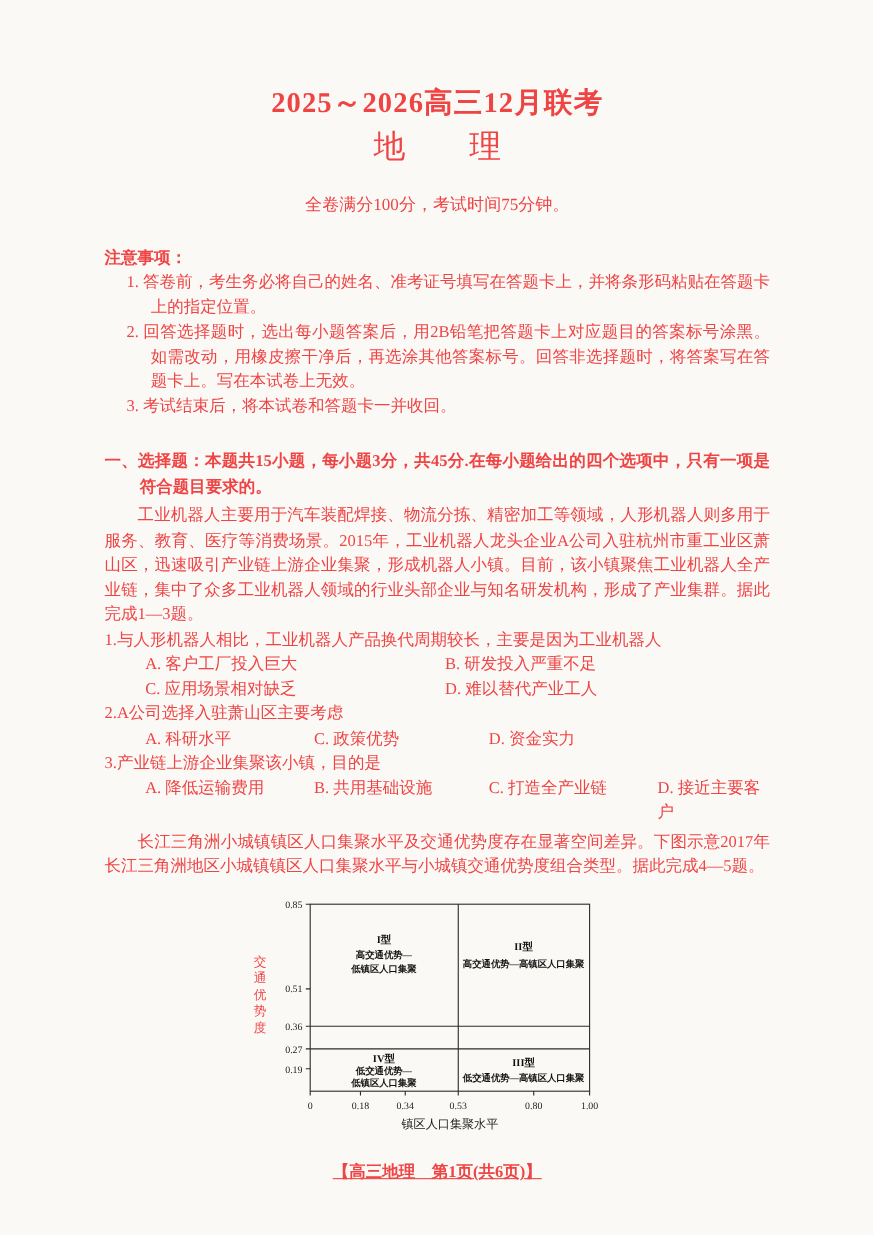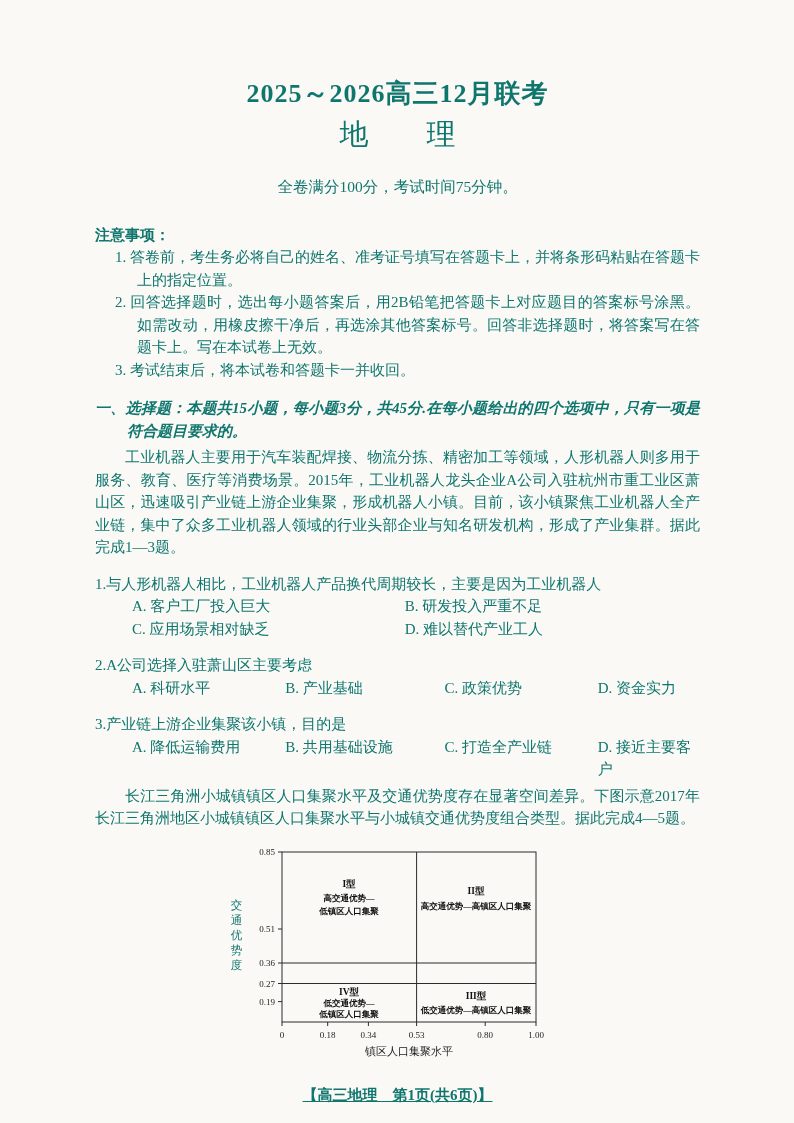--- a/index.html
+++ b/index.html
@@ -2,37 +2,37 @@
 <html><head>
 <meta charset="utf-8">
 <style>
   html, body { margin: 0; padding: 0; background: #e8e6e1; }
   .page {
     width: 794px;
     height: 1123px;
     margin: 0 auto;
     box-sizing: border-box;
     background: #faf9f6;
-    color: #0f766e;
+    color: #ef4444;
     font-family: "Liberation Serif", "DejaVu Serif", serif;
     font-size: 15px;
     line-height: 1.5;
     padding: 74px 94px 0 95px;
     overflow: hidden;
     position: relative;
   }
   .title { text-align: center; font-size: 26px; font-weight: bold; letter-spacing: 1px; }
   .subject { text-align: center; font-size: 29px; font-weight: normal; margin-top: 0; }
   .exam-info { text-align: center; font-size: 15.5px; margin-top: 18px; }
   .notices { margin-top: 26px; }
   .notices-heading { font-weight: bold; font-size: 15px; }
   .notice-item { margin-left: 20px; padding-left: 22px; text-indent: -22px; text-align: justify; }
-  .section-heading { font-weight: bold; margin-top: 16px; padding-left: 32px; text-indent: -32px; text-align: justify; font-style: italic; }
+  .section-heading { font-weight: bold; margin-top: 28px; padding-left: 32px; text-indent: -32px; text-align: justify; }
   .passage { margin-top: 4px; text-indent: 2em; text-align: justify; }
-  .question { margin-top: 14px; }
+  .question { margin-top: 0; }
   .options-2col { display: grid; grid-template-columns: 48% 52%; padding-left: 37px; }
   .options-4col { display: grid; grid-template-columns: 27% 28% 27% 18%; padding-left: 37px; }
   .chart-wrap { width: 360px; margin: 12px auto 0; position: relative; }
   .ylabel {
     position: absolute; left: 12px; top: 56px; width: 14px;
     font-size: 11.5px; line-height: 1.3; word-break: break-all; text-align: center;
   }
   svg text { font-family: "Liberation Serif", "DejaVu Serif", serif; }
   .q-id { font-size: 9.5px; font-weight: bold; }
   .q-line { font-size: 8.5px; font-weight: bold; }
@@ -67,21 +67,20 @@
       <div>B. 研发投入严重不足</div>
       <div>C. 应用场景相对缺乏</div>
       <div>D. 难以替代产业工人</div>
     </div>
   </div>
 
   <div class="question">
     <div>2.A公司选择入驻萧山区主要考虑</div>
     <div class="options-4col">
       <div>A. 科研水平</div>
-      <div>B. 产业基础</div>
       <div>C. 政策优势</div>
       <div>D. 资金实力</div>
     </div>
   </div>
 
   <div class="question">
     <div>3.产业链上游企业集聚该小镇，目的是</div>
     <div class="options-4col">
       <div>A. 降低运输费用</div>
       <div>B. 共用基础设施</div>

